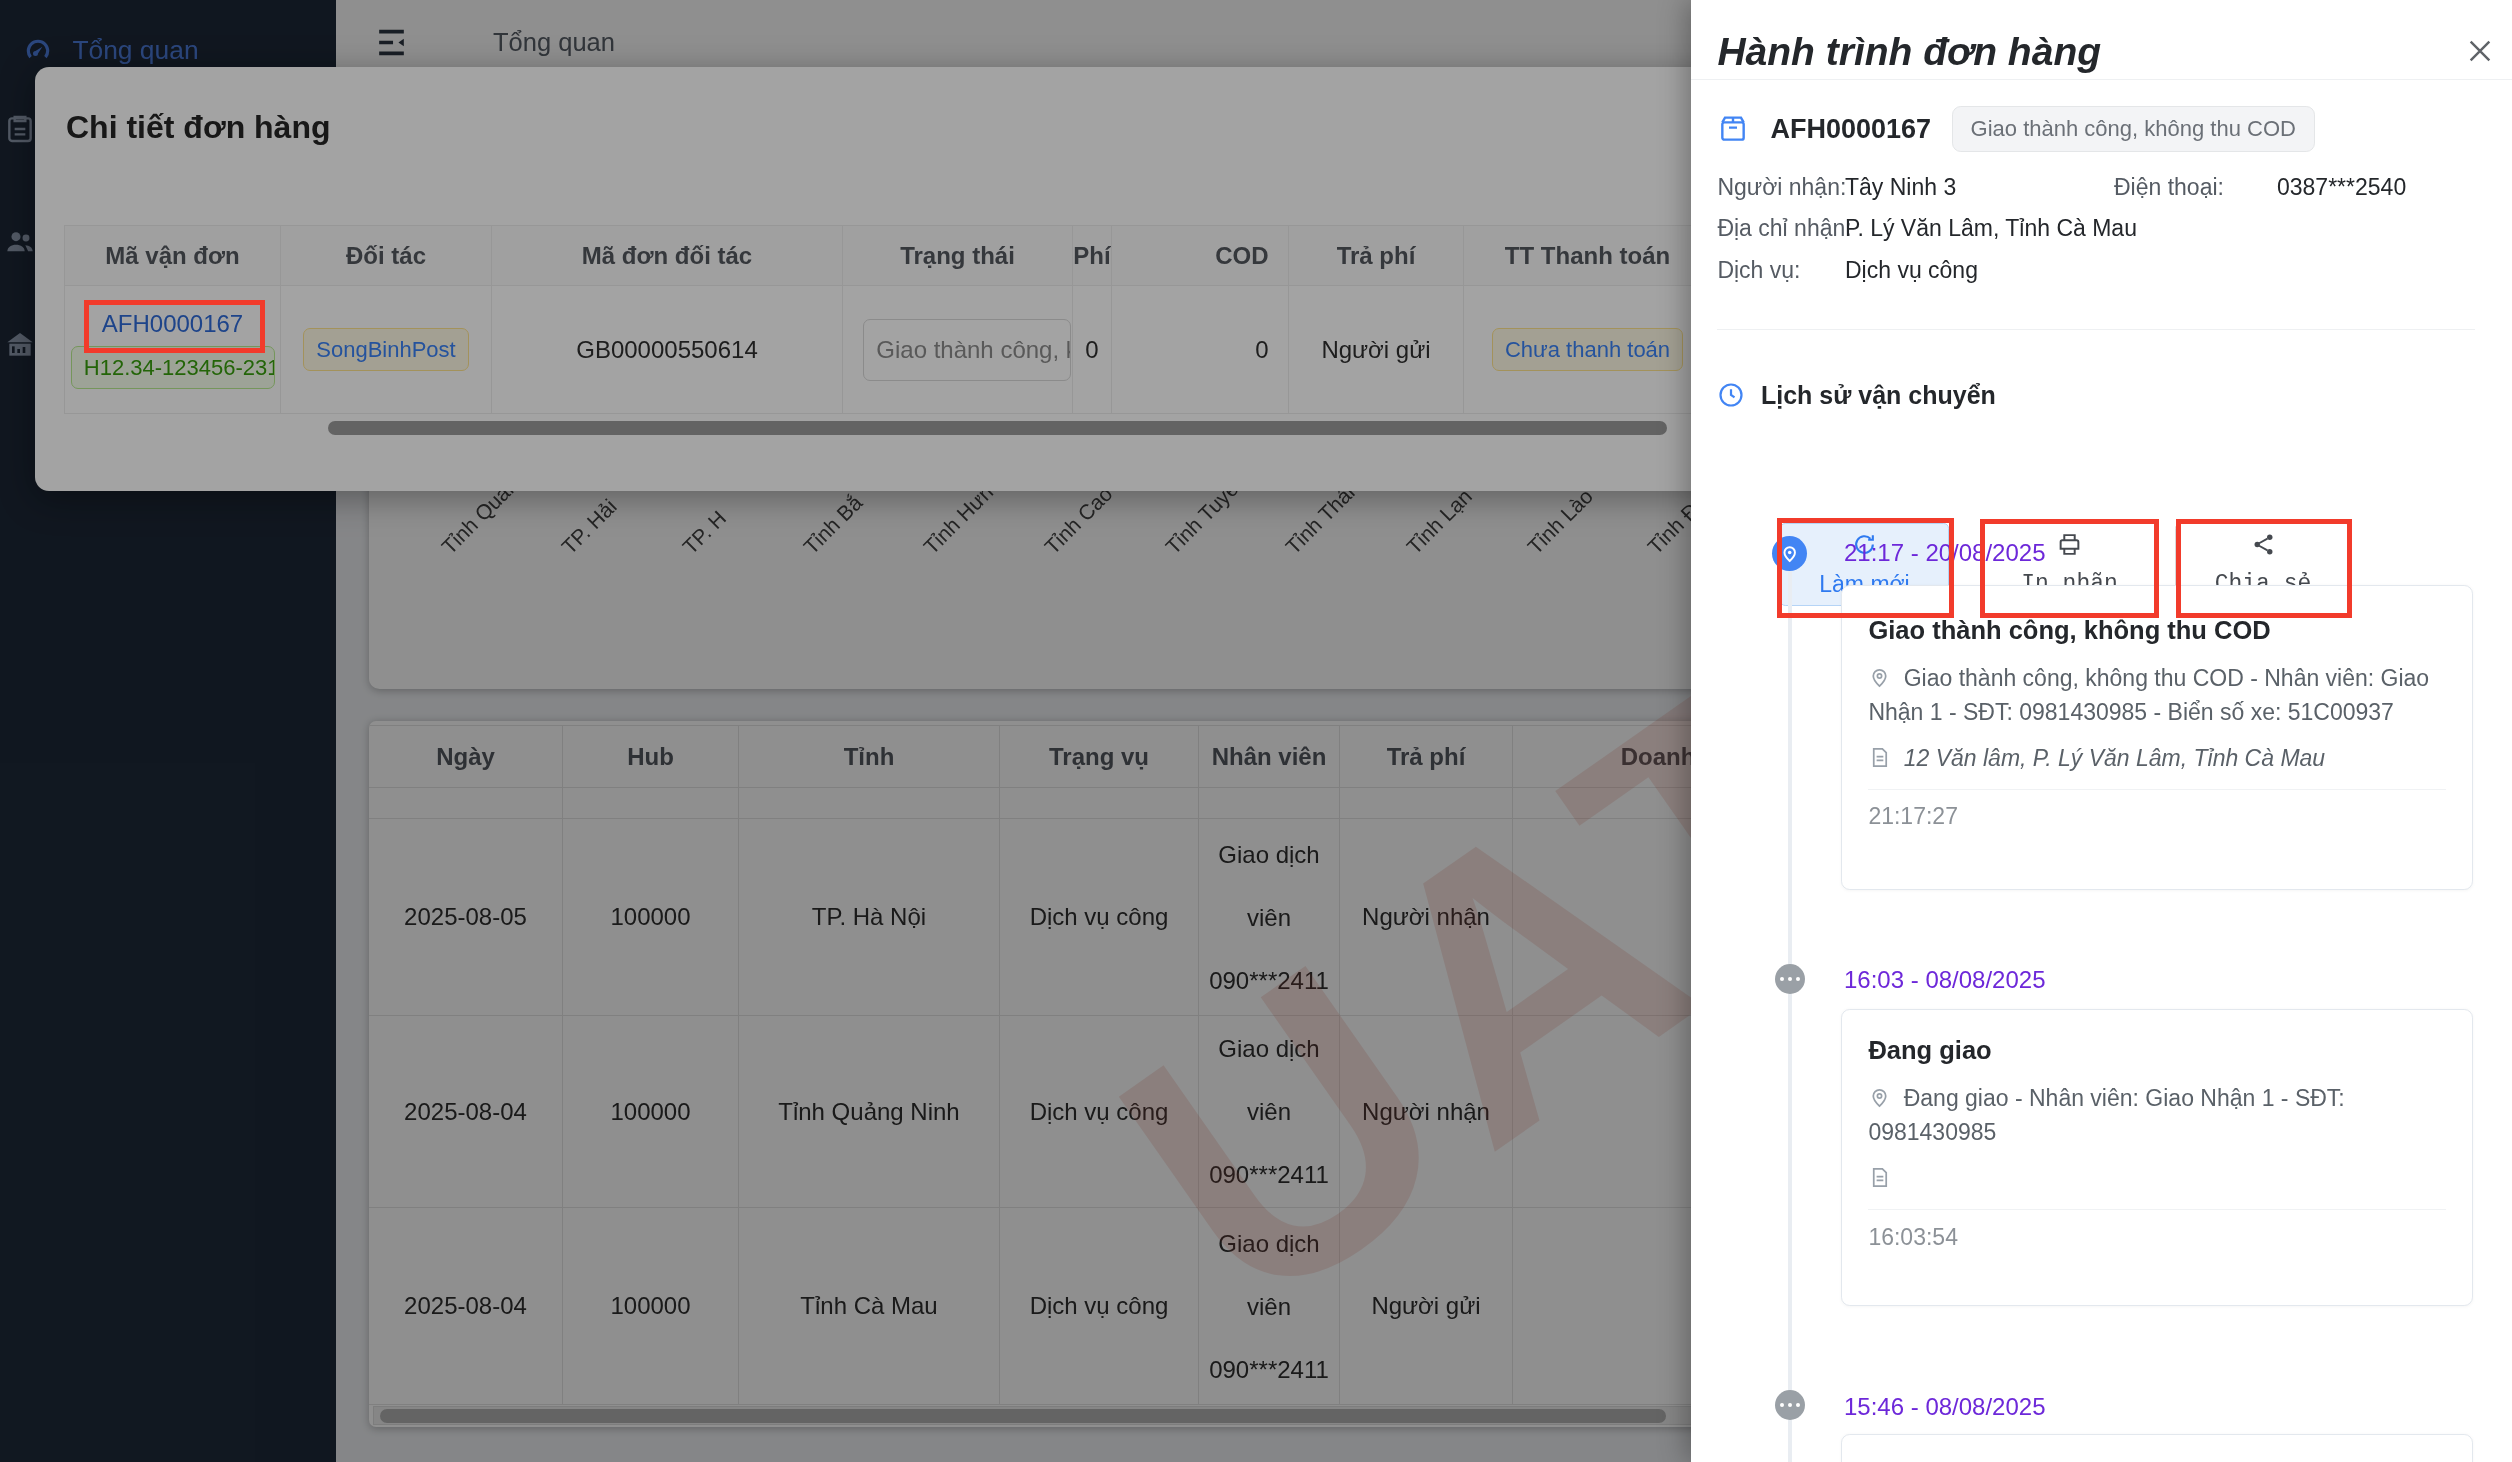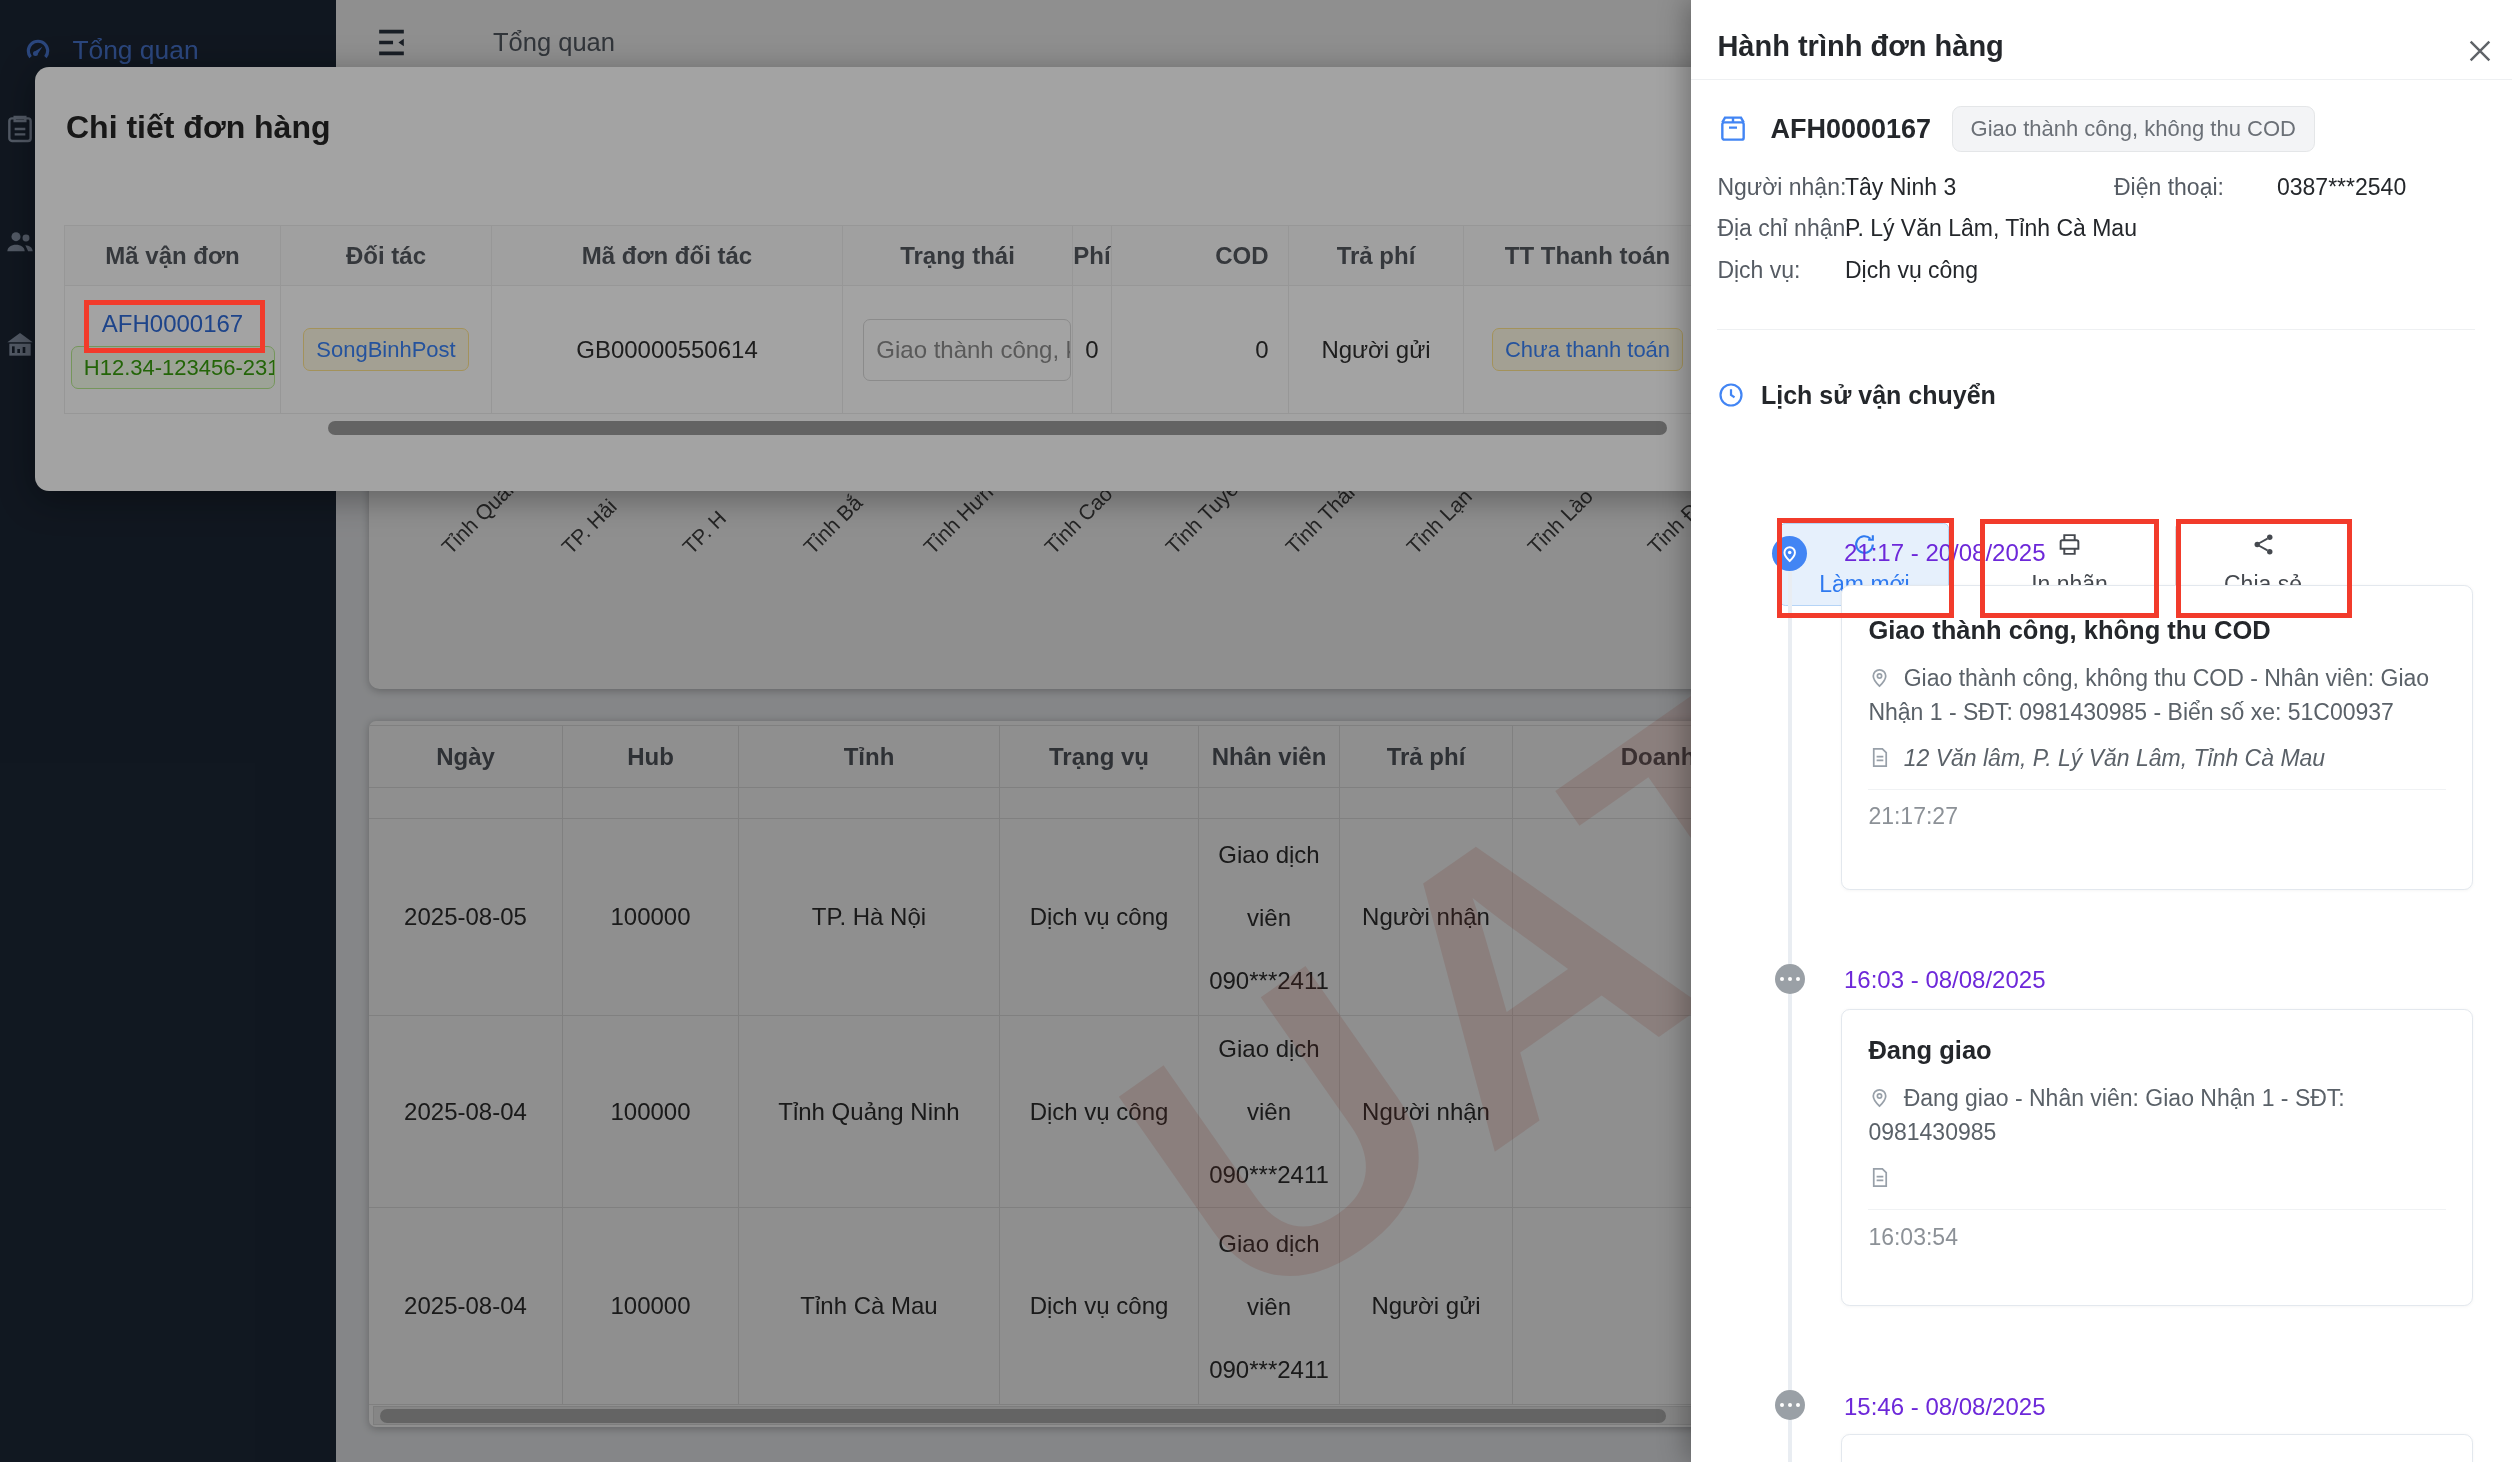--- a/index.html
+++ b/index.html
@@ -52,36 +52,36 @@
   .link{color:#2f6bd8;font-size:24px;}
   .tag{border-radius:7px;font-size:22px;line-height:41px;padding:0 12.3px;white-space:nowrap;}
   .tag-green{background:#f6ffed;border:0.9px solid #b7eb8f;color:#389e0d;max-width:204px;overflow:hidden;box-sizing:border-box;}
   .tag-gold{background:#fffbe6;border:0.9px solid #ffe58f;color:#3b82f6;}
   .status-select{width:208px;height:62px;border:0.9px solid #d9d9d9;border-radius:7px;background:#fff;color:#8c8c8c;font-size:24px;line-height:60px;padding:0 12.3px;white-space:nowrap;overflow:hidden;box-sizing:border-box;}
   .mscroll{position:absolute;left:293px;top:354px;width:1339px;height:14px;background:#9c9c9c;border-radius:7px;}
 
   
   #dim{position:absolute;inset:0;background:rgba(0,0,0,0.36);z-index:20;}
   #drawer{position:absolute;left:1691px;top:0;width:821px;height:1462px;background:#fff;box-shadow:-5.3px 0 26.4px rgba(0,0,0,.3);z-index:30;overflow:hidden;}
-  .d-title{position:absolute;left:26.4px;top:30px;font-size:29px;font-weight:700;color:#24272b;}
+  .d-title{position:absolute;left:26.4px;top:30px;font-size:39px;font-weight:700;color:#24272b;font-style:italic;}
   .d-close{position:absolute;right:16px;top:35px;width:32px;height:32px;color:#5f6368;}
   .d-hr{position:absolute;left:0;top:79px;width:821px;height:0.9px;background:#eef0f2;}
   .order-row{position:absolute;left:26.4px;top:106px;display:flex;align-items:center;gap:21px;}
   .pkg-ico{width:32px;height:32px;color:#4285f4;}
   .order-code{font-size:27px;font-weight:700;color:#24272b;}
   .badge{background:#f3f4f6;border:0.9px solid #e4e6e8;border-radius:8.8px;color:#6b7077;font-size:22px;line-height:44px;padding:0 17.6px;white-space:nowrap;}
   .ilabel{position:absolute;font-size:23px;color:#555b63;}
   .ivalue{position:absolute;font-size:23px;color:#24272b;}
   .d-hr2{position:absolute;left:26.4px;top:329px;width:758px;height:0.9px;background:#eef0f2;}
   .sect{position:absolute;left:70px;top:381px;font-size:25px;font-weight:700;color:#24272b;}
   .clock-ico{position:absolute;left:26.4px;top:381px;width:28px;height:28px;color:#4285f4;}
   .hbtn{position:absolute;height:83px;border-radius:5.3px;display:flex;align-items:center;justify-content:center;gap:14px;font-size:23px;box-sizing:border-box;cursor:pointer;flex-direction:column;}
   .hbtn .bico{width:25px;height:25px;}
   .btn-blue{background:#e6f0fc;border:0.9px solid #b5d4f6;color:#2f7af0;}
-  .btn-plain{background:#fff;border:0.9px solid #d9d9d9;color:#45494f;}
+  .btn-plain{background:#fff;border:0.9px solid #d9d9d9;color:#45494f;font-family:Liberation Mono, monospace;}
   .tline{position:absolute;left:97px;top:571px;width:3.5px;height:891px;background:#e9edf2;}
   .tstamp{position:absolute;left:153px;font-size:24px;font-weight:500;color:#6d28d9;}
   .tcard{position:absolute;left:150px;width:632px;background:#fff;border:1.3px solid #e3e8ee;border-radius:8.8px;box-sizing:border-box;padding:30px 26.4px 19.4px 26.4px;box-shadow:0 0.9px 3.5px rgba(0,0,0,.04);}
   .tcard h3{margin:0 0 16px 0;font-size:25.5px;color:#24272b;}
   .tdetail{font-size:23px;color:#5a6168;line-height:34px;margin-bottom:12.3px;}
   .taddr{font-size:23px;color:#5a6168;font-style:italic;line-height:35px;margin-bottom:10.6px;}
   .dico{display:inline-block;width:23px;height:23px;vertical-align:-2.6px;margin-right:12.3px;color:#98a0a9;}
   .tdiv{height:0.9px;background:#f0f2f4;margin:12.3px 0 14px 0;}
   .ttime{font-size:23px;color:#8c9197;}
   .marker{position:absolute;display:flex;align-items:center;justify-content:center;border-radius:50%;}

